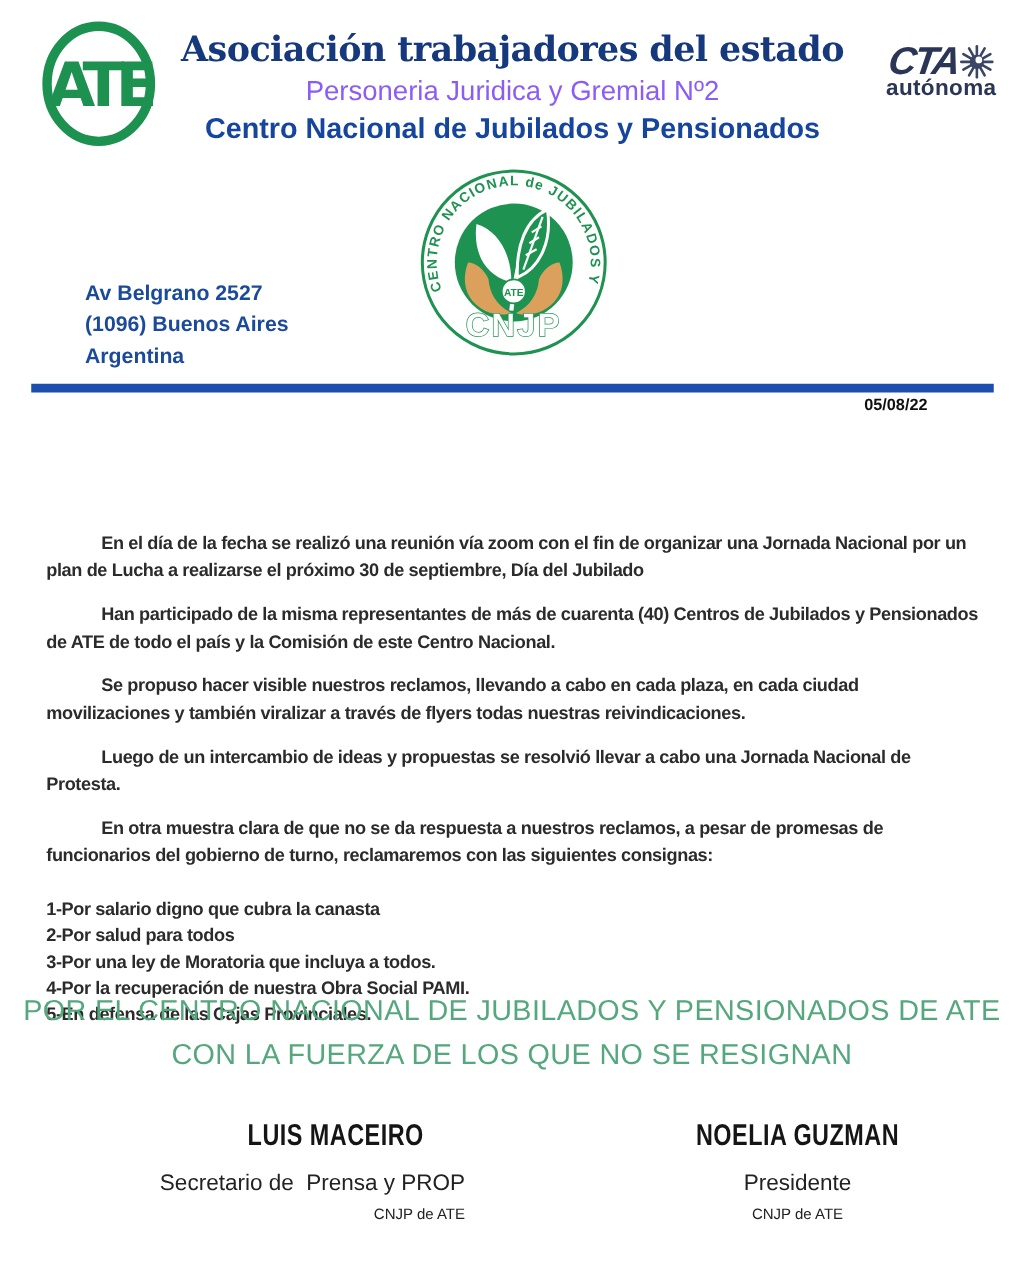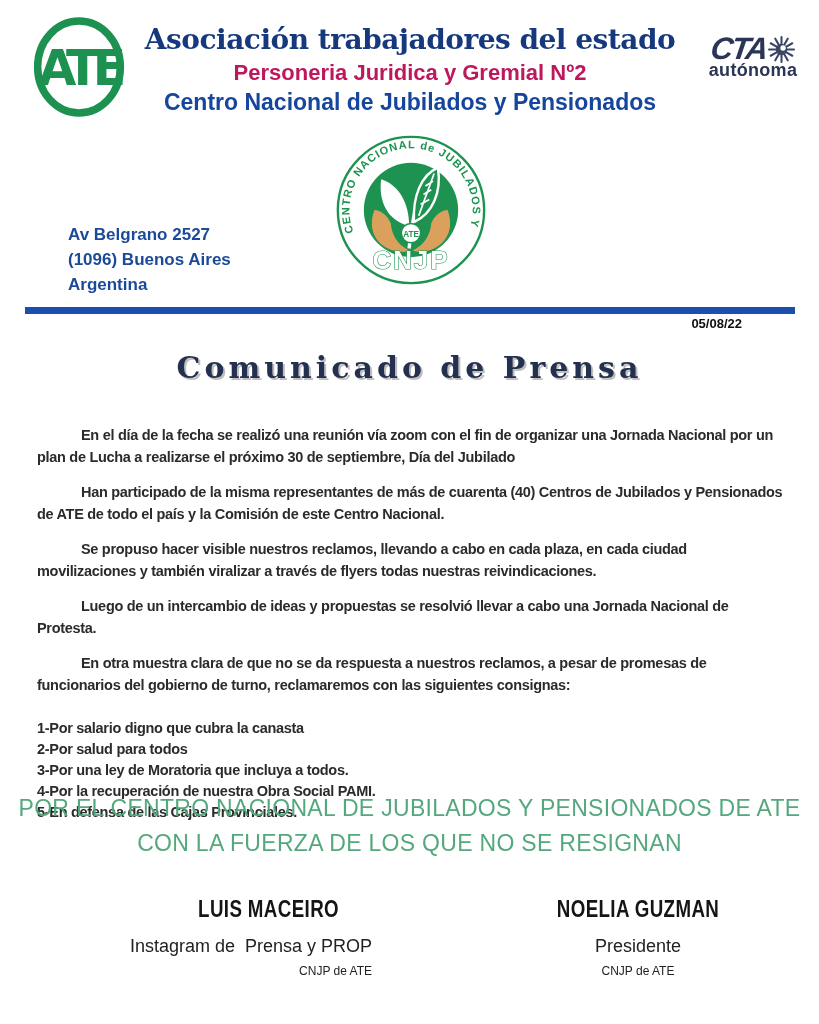--- a/index.html
+++ b/index.html
@@ -4,21 +4,21 @@
 <style>
   html,body{margin:0;padding:0;background:#fff;}
   .page{position:relative;width:819px;height:1024px;background:#ffffff;
         font-family:"Liberation Sans",sans-serif;overflow:hidden;}
 
   
   .ate-logo{position:absolute;left:32px;top:14px;width:94px;height:106px;}
   .header-text{position:absolute;left:120px;top:22px;width:580px;text-align:center;}
   .org-name{font-family:"DejaVu Serif","Liberation Serif",serif;font-weight:700;
             font-size:28px;line-height:36px;color:#16387d;letter-spacing:-0.5px;}
-  .org-legal{font-size:22px;line-height:29px;font-weight:700;color:#be185d;}
+  .org-legal{font-size:22px;line-height:29px;font-weight:400;color:#8b5cf6;}
   .org-center{font-size:23px;line-height:30px;font-weight:800;color:#15459c;}
   .cta-logo{position:absolute;left:690px;top:34px;width:126px;display:flex;
             flex-direction:column;align-items:center;color:#2b3555;}
   .cta-row{display:flex;align-items:center;gap:1px;}
   .cta-word{font-weight:900;font-style:italic;font-size:31px;letter-spacing:-2px;
             transform:skewX(-8deg);line-height:30px;}
   .cta-sub{font-size:18px;font-weight:700;margin-top:-4px;letter-spacing:0.3px;}
 
   
   .address{position:absolute;left:68px;top:222px;color:#1b4a9a;font-weight:700;
@@ -125,21 +125,20 @@
     <path d="M42,80 C36,96 40,112 56,120 C64,124 74,124 78,122 C66,116 60,106 59,94 C56,86 48,80 42,80 Z" fill="#dba15c"></path>
     <path d="M118,80 C124,96 120,112 104,120 C96,124 86,124 82,122 C94,116 100,106 101,94 C104,86 112,80 118,80 Z" fill="#dba15c"></path>
     <circle cx="80" cy="104" r="10" fill="#ffffff" stroke="#1e9351" stroke-width="1.5"></circle>
     <text x="80" y="108" text-anchor="middle" font-size="8.5" font-weight="bold" fill="#1e9351">ATE</text>
     <text x="80" y="141" text-anchor="middle" font-size="27" font-weight="800" fill="#ffffff" stroke="#1e9351" stroke-width="1.2" paint-order="stroke" letter-spacing="2">CNJP</text>
   </svg>
 
 
   <div class="divider"></div>
   <div class="doc-date">05/08/22</div>
-  <div class="doc-title">Comunicado de Prensa</div>
 
   <div class="body">
     <p>En el día de la fecha se realizó una reunión vía zoom con el fin de organizar una Jornada Nacional por un plan de Lucha a realizarse el próximo 30 de septiembre, Día del Jubilado</p>
     <p>Han participado de la misma representantes de más de cuarenta (40) Centros de Jubilados y Pensionados de ATE de todo el país y la Comisión de este Centro Nacional.</p>
     <p>Se propuso hacer visible nuestros reclamos, llevando a cabo en cada plaza, en cada ciudad movilizaciones y también viralizar a través de flyers todas nuestras reivindicaciones.</p>
     <p>Luego de un intercambio de ideas y propuestas se resolvió llevar a cabo una Jornada Nacional de Protesta.</p>
     <p>En otra muestra clara de que no se da respuesta a nuestros reclamos, a pesar de promesas de funcionarios del gobierno de turno, reclamaremos con las siguientes consignas:</p>
     <div class="demands">
       <div class="demand">1-Por salario digno que cubra la canasta</div>
       <div class="demand">2-Por salud para todos</div>
@@ -149,21 +148,21 @@
     </div>
   </div>
 
   <div class="closing">
     <div>POR EL CENTRO NACIONAL DE JUBILADOS Y PENSIONADOS DE ATE</div>
     <div>CON LA FUERZA DE LOS QUE NO SE RESIGNAN</div>
   </div>
 
   <div class="signature sig-left">
     <div class="sig-name">LUIS MACEIRO</div>
-    <div class="sig-role">Instagram de  Prensa y PROP</div>
+    <div class="sig-role">Secretario de  Prensa y PROP</div>
     <div class="sig-org">CNJP de ATE</div>
   </div>
   <div class="signature sig-right">
     <div class="sig-name">NOELIA GUZMAN</div>
     <div class="sig-role">Presidente</div>
     <div class="sig-org">CNJP de ATE</div>
   </div>
 
 </div>
 

